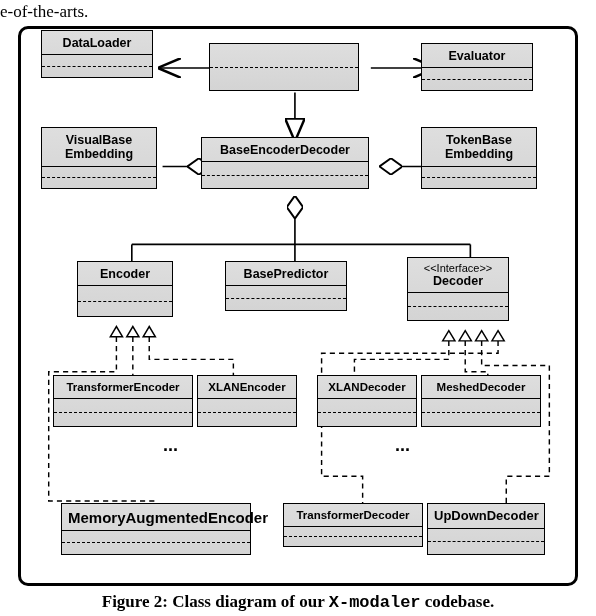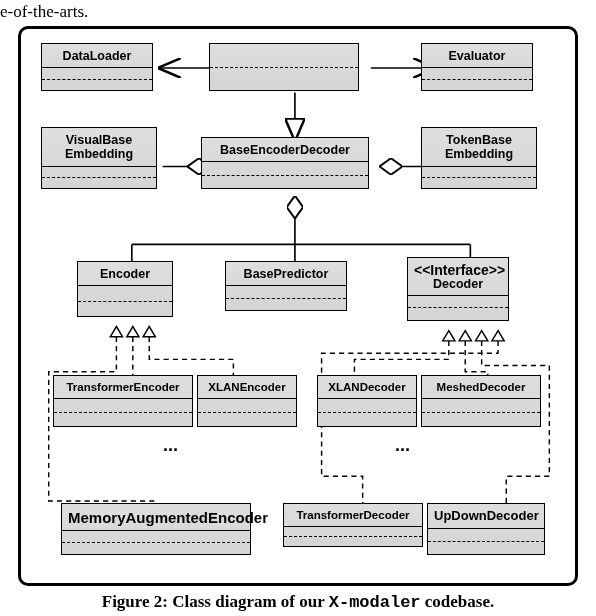--- a/index.html
+++ b/index.html
@@ -42,22 +42,22 @@
   }
   .uml-compartment {
     flex: 1;
     border-bottom: 1.5px dashed #000;
     min-height: 7px;
   }
   .uml-compartment:last-child {
     border-bottom: none;
   }
   .stereotype {
-    font-weight: bold;
-    font-size: 14px;
+    font-weight: normal;
+    font-size: 11px;
     display: block;
     line-height: 1;
   }
   svg.connectors {
     position: absolute;
     left: 0;
     top: 0;
     width: 100%;
     height: 100%;
     pointer-events: none;
@@ -138,21 +138,21 @@
       <path d="M456,304 L462,294 L468,304 Z"></path>
     </g>
     <g stroke="#000" stroke-width="1.4" stroke-dasharray="5,4" fill="none">
       <path d="M414,304 L414,322 L322,322 L322,346"></path>
       <path d="M430,304 L430,334 L452,334 L452,346"></path>
       <path d="M446,304 L446,328 L512,328 L512,436 L470,436 L470,474"></path>
       <path d="M462,304 L462,316 L290,316 L290,436 L330,436 L330,474"></path>
     </g>
   </svg>
 
-  <div class="uml-box" style="left:20px; top:14px; width:112px; height:48px">
+  <div class="uml-box" style="left:20px; top:1px; width:112px; height:48px">
     <div class="uml-title">DataLoader</div>
     <div class="uml-compartment"></div>
     <div class="uml-compartment"></div>
   </div>
   <div class="uml-box" style="left:188px; top:14px; width:150px; height:48px">
     <div class="uml-compartment"></div>
     <div class="uml-compartment"></div>
   </div>
   <div class="uml-box" style="left:400px; top:14px; width:112px; height:48px">
     <div class="uml-title">Evaluator</div>

